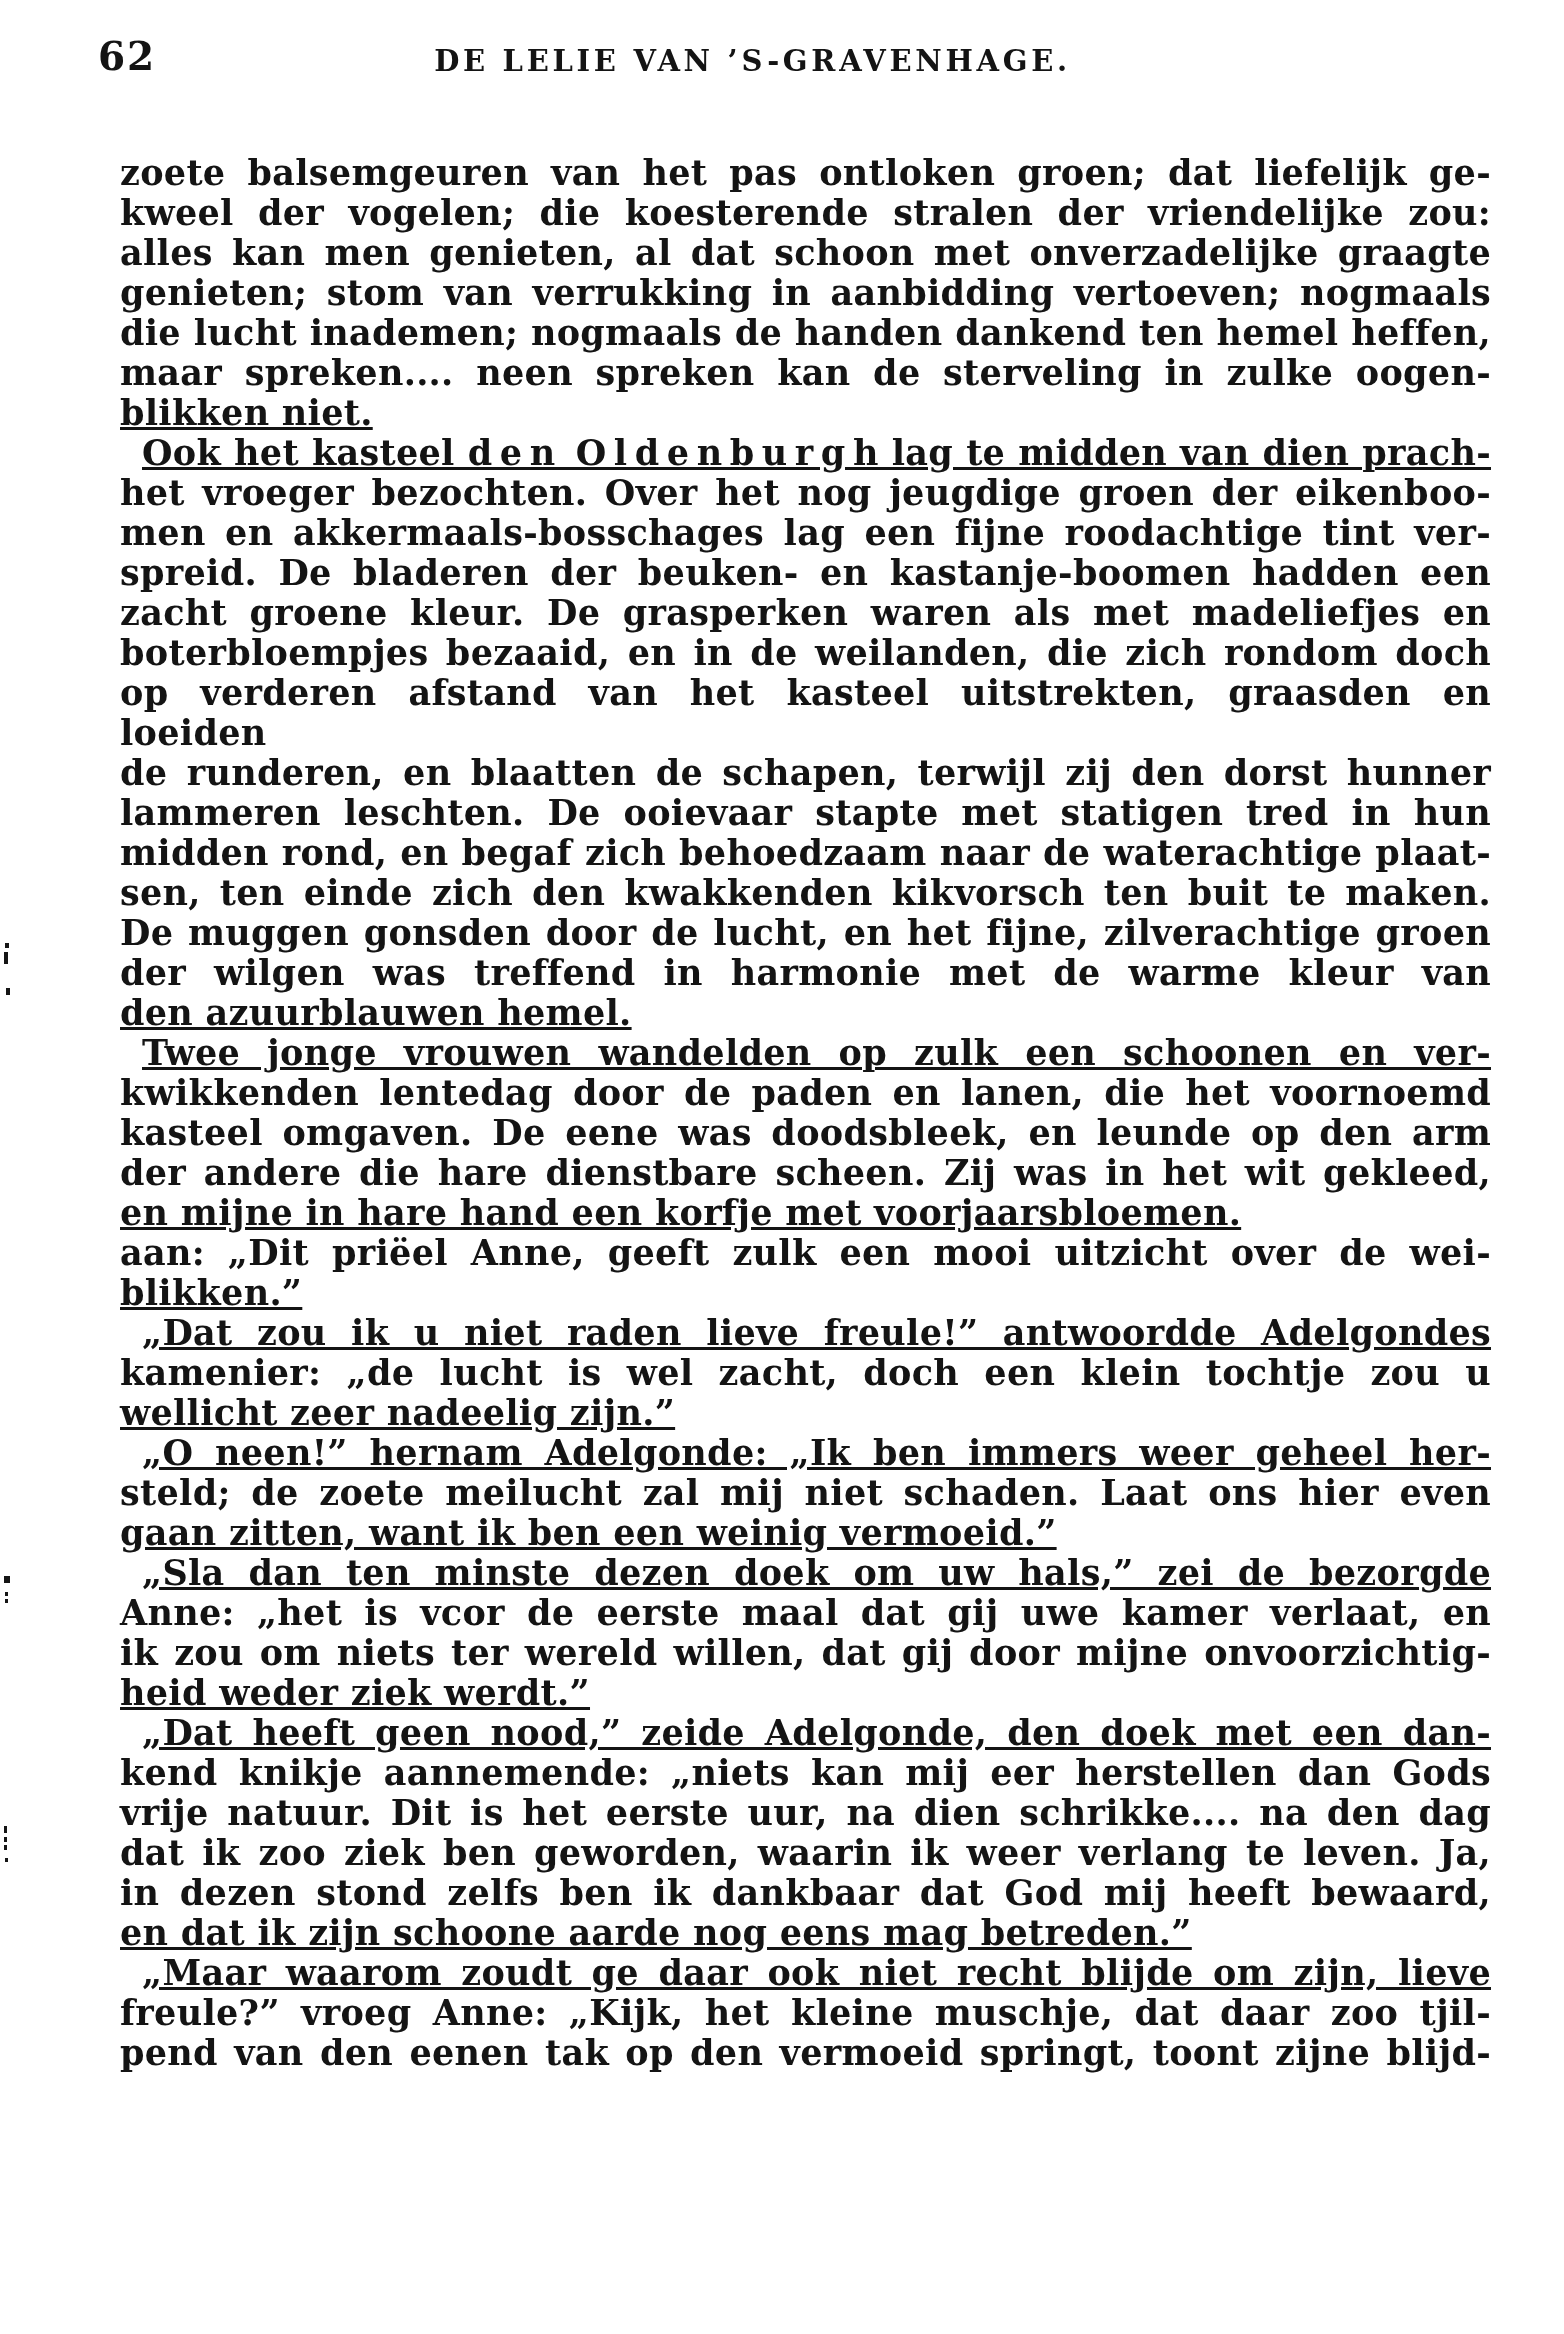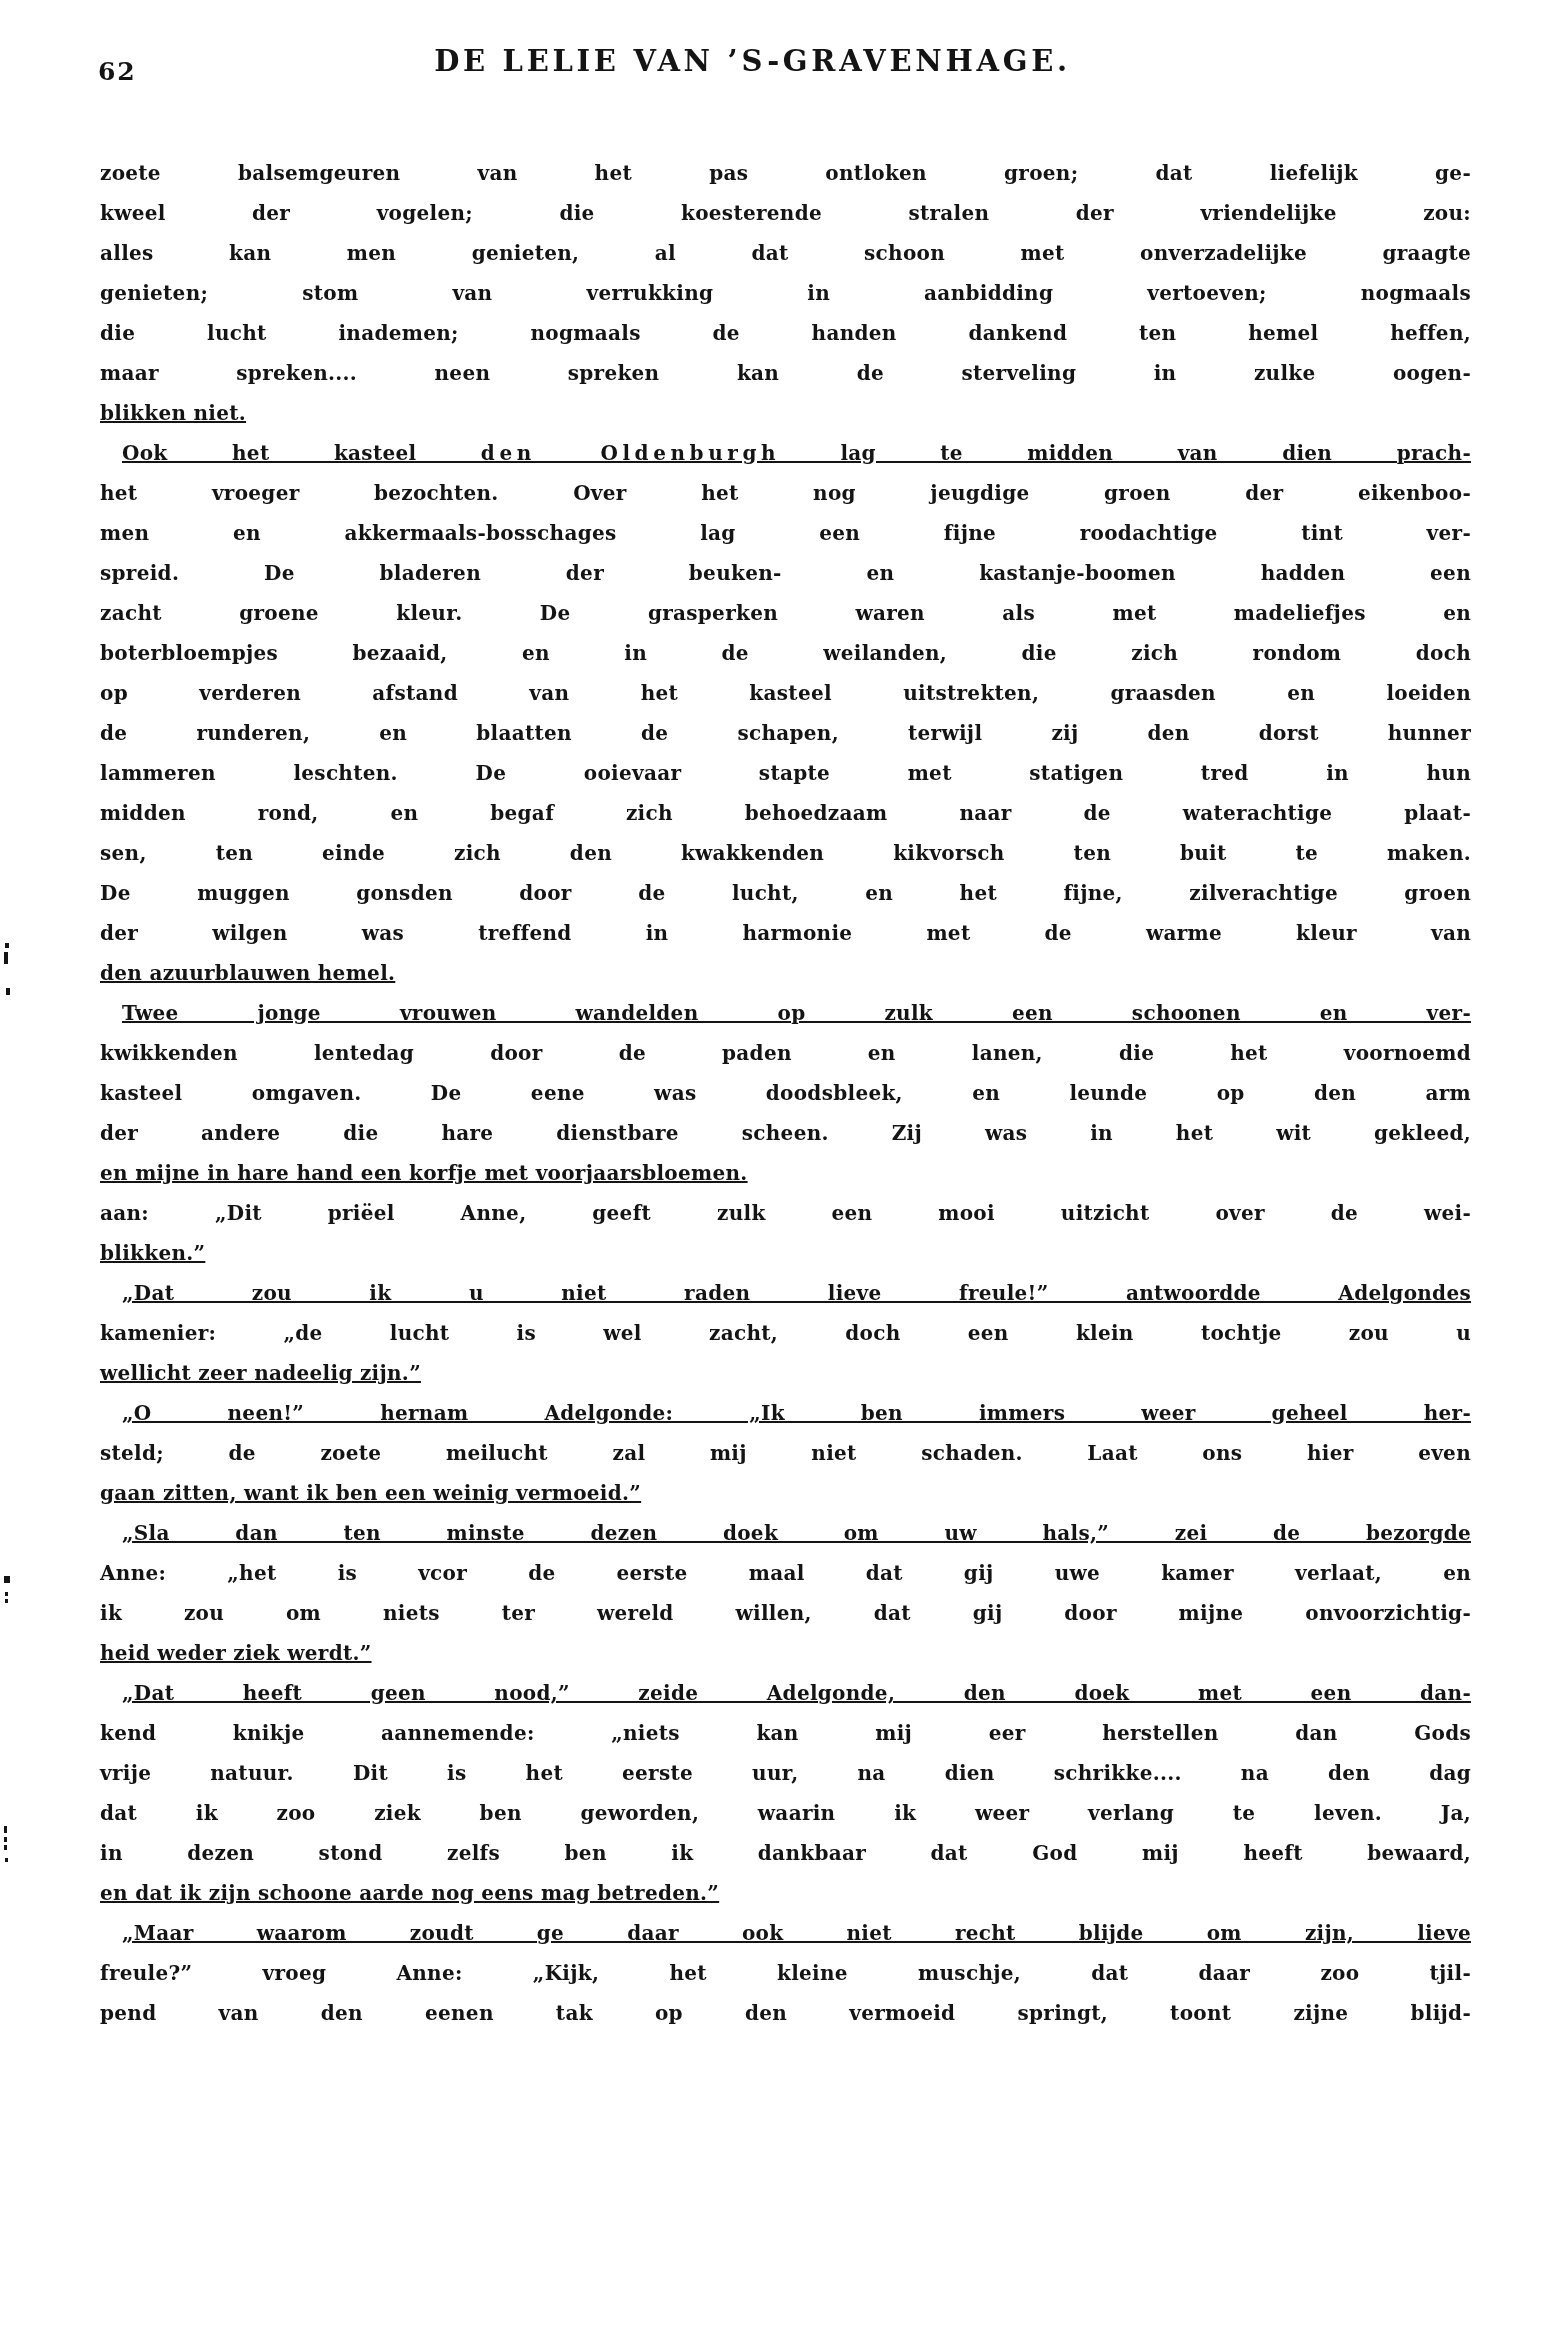--- a/index.html
+++ b/index.html
@@ -10,41 +10,40 @@
     background: #ffffff;
     color: #141414;
     font-family: "DejaVu Serif", "Liberation Serif", serif;
     font-weight: bold;
     overflow: hidden;
   }
   .pagenum {
     position: absolute;
     left: 98px;
     top: 33px;
-    font-size: 25px;
+    font-size: 39px;
     letter-spacing: 1.8px;
-    margin-top: 24px;
   }
   .runtitle {
     position: absolute;
     left: 0;
     top: 44px;
     width: 1564px;
     text-align: center;
     text-indent: -59px;
     font-size: 29px;
     letter-spacing: 3.7px;
     white-space: nowrap;
   }
   .textblock {
     position: absolute;
-    left: 100px;
+    left: 120px;
     top: 153px;
     width: 1371px;
-    font-size: 20px;
+    font-size: 35px;
     line-height: 40px;
     letter-spacing: 0.3px;
   }
   .line {
     text-align: justify;
     text-align-last: justify;
     white-space: normal;
   }
   .line.noj { text-align-last: left; text-decoration: underline; }
   .line.ind { text-indent: 22px; text-decoration: underline; }

